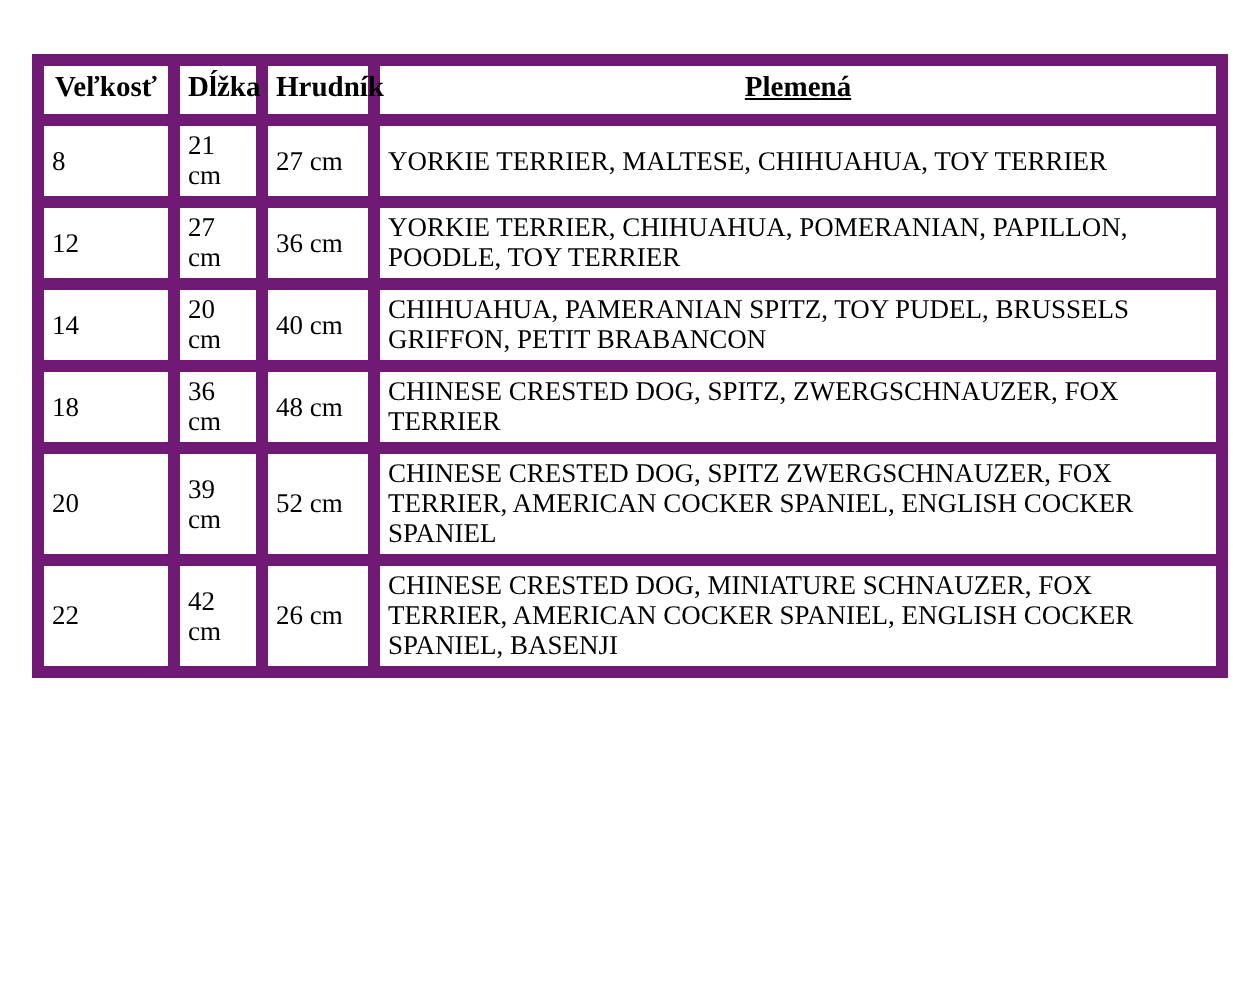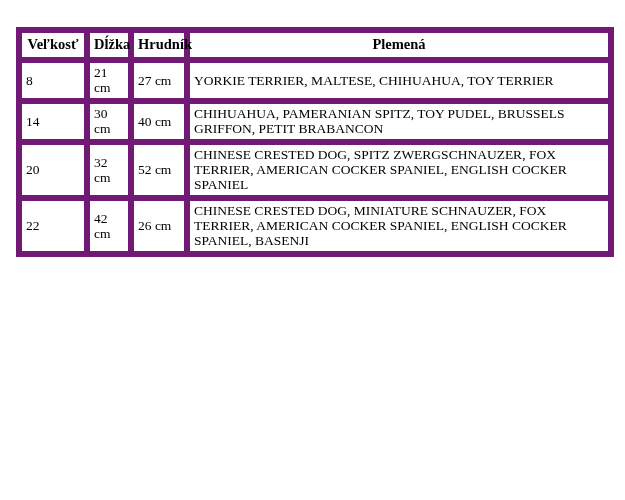--- a/index.html
+++ b/index.html
@@ -46,20 +46,21 @@
   }
   table.size-table thead th {
     font-weight: bold;
     text-align: center;
     padding-top: 4px;
     padding-bottom: 5px;
     font-size: 14.5px;
   }
   thead th.col-breeds {
     text-align: center;
+    text-decoration: underline;
   }
   col.c1 { width: 68px; }
   col.c2 { width: 44px; }
   col.c3 { width: 56px; }
   col.c4 { width: 424px; }
   td.cell-size { text-align: left; }
   td.cell-len  { text-align: left; margin-left: 36px; }
   td.cell-chest{ text-align: left; }
   td.cell-breeds { text-align: left; }
 </style>
@@ -84,28 +85,40 @@
         </tr>
       </thead>
       <tbody>
         <tr>
           <td class="cell-size">8</td>
           <td class="cell-len">21 cm</td>
           <td class="cell-chest">27 cm</td>
           <td class="cell-breeds">YORKIE TERRIER, MALTESE, CHIHUAHUA, TOY TERRIER</td>
         </tr>
         <tr>
+          <td class="cell-size">12</td>
+          <td class="cell-len">27 cm</td>
+          <td class="cell-chest">36 cm</td>
+          <td class="cell-breeds">YORKIE TERRIER, CHIHUAHUA, POMERANIAN, PAPILLON, POODLE, TOY TERRIER</td>
+        </tr>
+        <tr>
           <td class="cell-size">14</td>
-          <td class="cell-len">30 cm</td>
+          <td class="cell-len">20 cm</td>
           <td class="cell-chest">40 cm</td>
           <td class="cell-breeds">CHIHUAHUA, PAMERANIAN SPITZ, TOY PUDEL, BRUSSELS GRIFFON, PETIT BRABANCON</td>
         </tr>
         <tr>
+          <td class="cell-size">18</td>
+          <td class="cell-len">36 cm</td>
+          <td class="cell-chest">48 cm</td>
+          <td class="cell-breeds">CHINESE CRESTED DOG, SPITZ, ZWERGSCHNAUZER, FOX TERRIER</td>
+        </tr>
+        <tr>
           <td class="cell-size">20</td>
-          <td class="cell-len">32 cm</td>
+          <td class="cell-len">39 cm</td>
           <td class="cell-chest">52 cm</td>
           <td class="cell-breeds">CHINESE CRESTED DOG, SPITZ ZWERGSCHNAUZER, FOX TERRIER, AMERICAN COCKER SPANIEL, ENGLISH COCKER SPANIEL</td>
         </tr>
         <tr>
           <td class="cell-size">22</td>
           <td class="cell-len">42 cm</td>
           <td class="cell-chest">26 cm</td>
           <td class="cell-breeds">CHINESE CRESTED DOG, MINIATURE SCHNAUZER, FOX TERRIER, AMERICAN COCKER SPANIEL, ENGLISH COCKER SPANIEL, BASENJI</td>
         </tr>
       </tbody>

